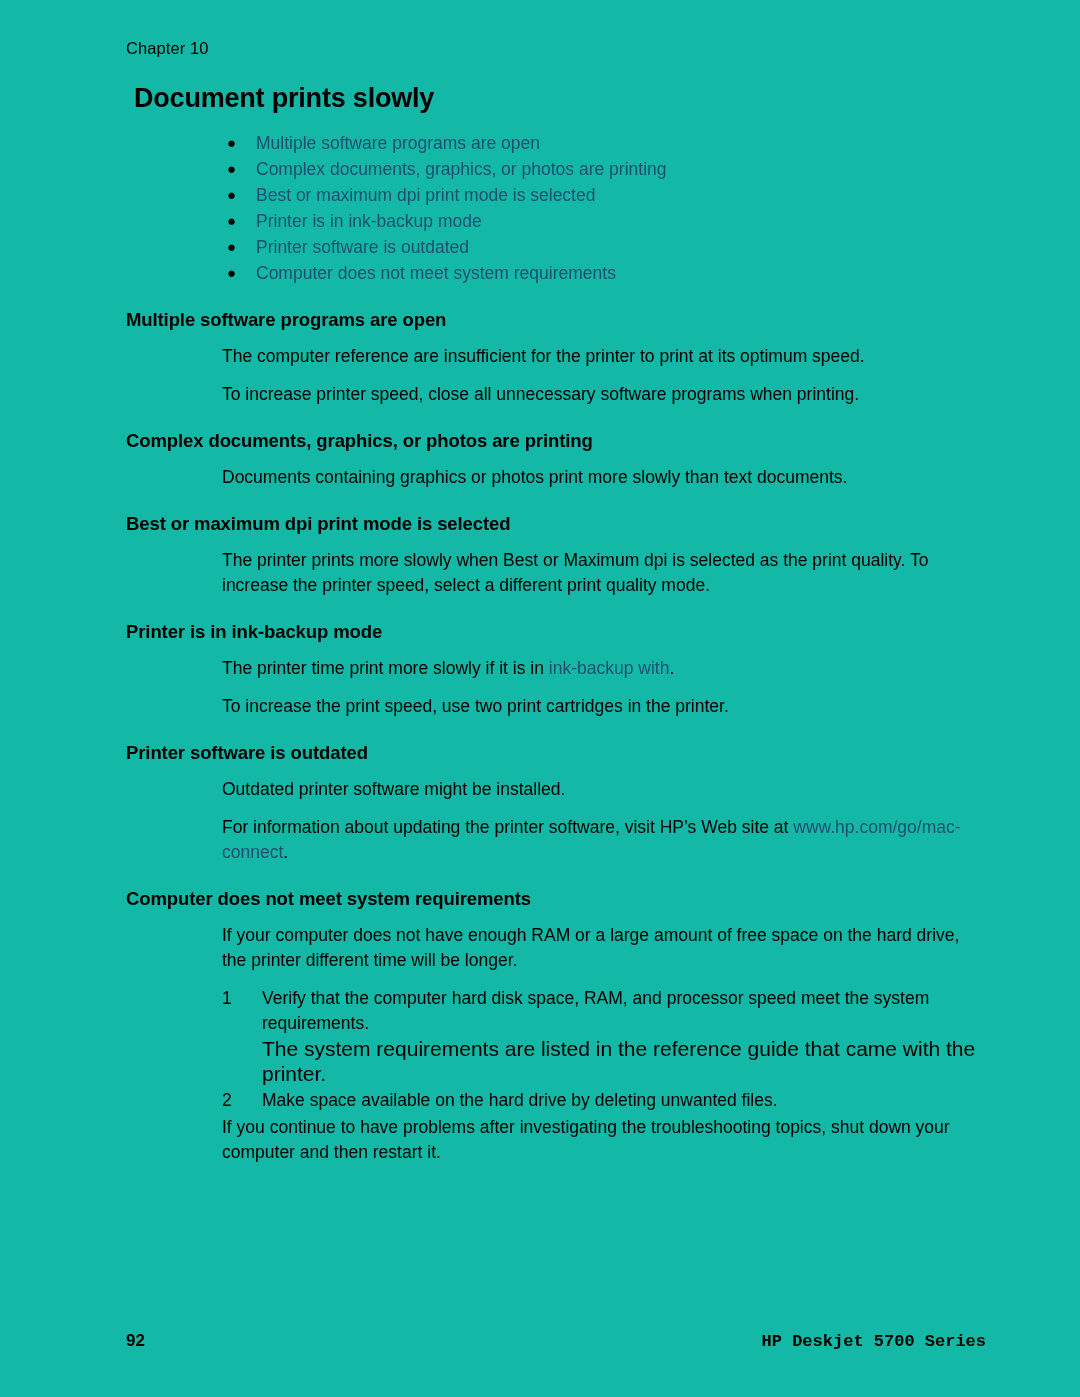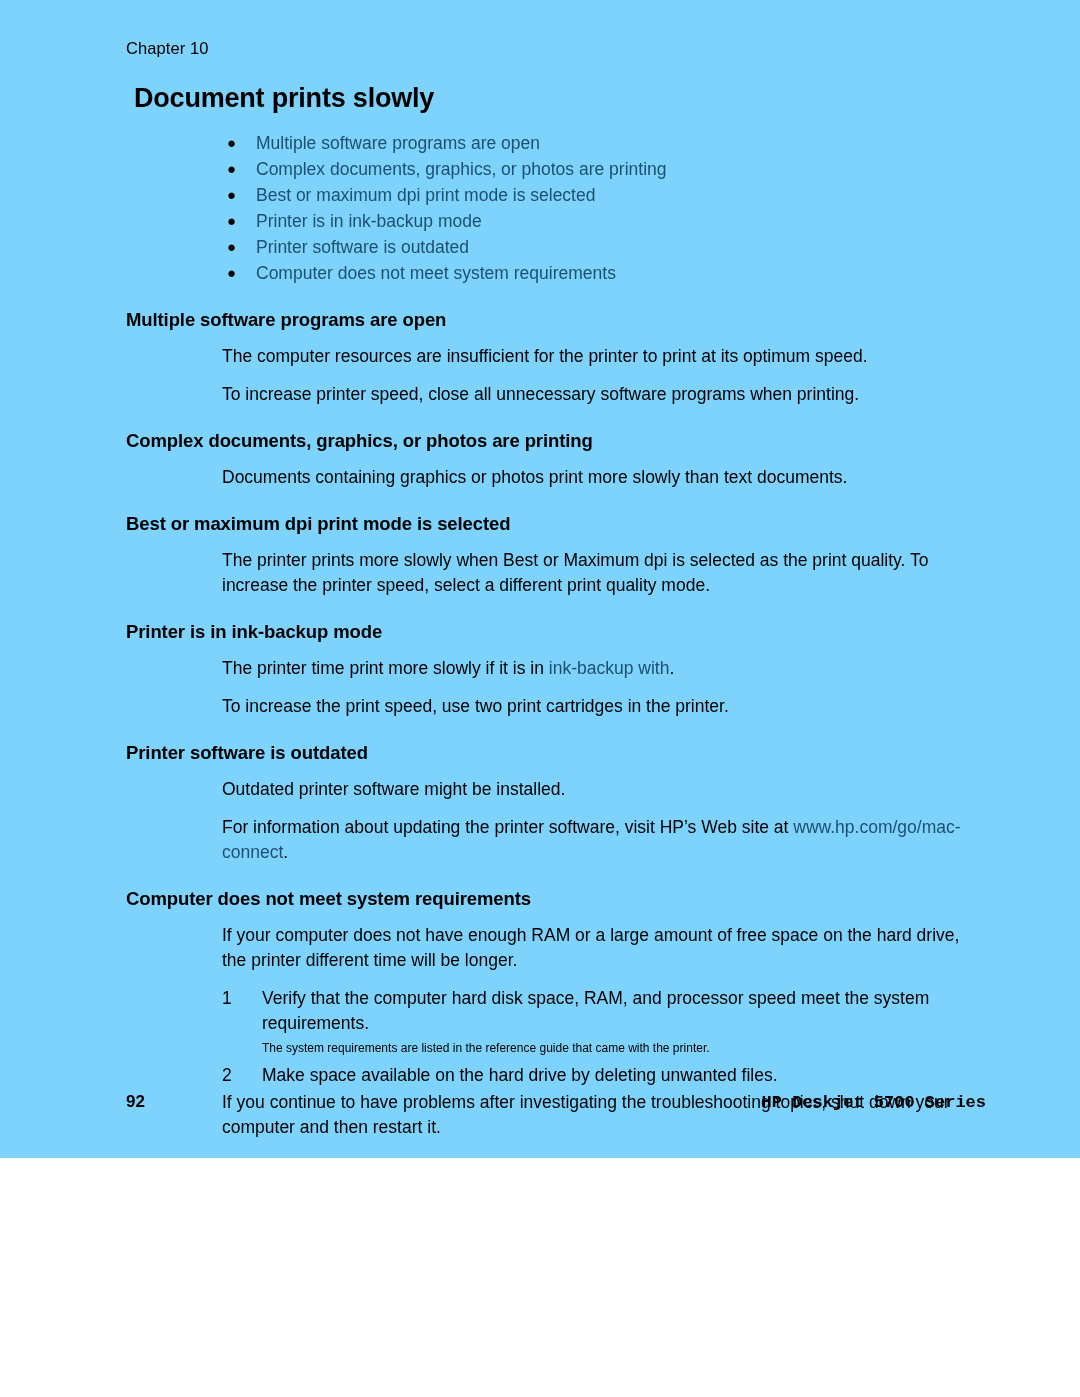--- a/index.html
+++ b/index.html
@@ -8,22 +8,22 @@
     background: #ffffff;
   }
   body {
     font-family: "Liberation Sans", sans-serif;
     color: #000000;
     -webkit-font-smoothing: antialiased;
   }
   .page {
     position: relative;
     width: 1080px;
-    height: 1158px;
-    background: #7dd3fc;
+    height: 1397px;
+    background: #14b8a6;
     overflow: hidden;
     box-sizing: border-box;
   }
 
   
   .running-header {
     position: absolute;
     left: 126px;
     top: 38px;
     font-size: 16.5px;
@@ -118,21 +118,21 @@
   }
   ol.steps > li .num {
     position: absolute;
     left: 96px;
     top: 0;
     font-size: 17.5px;
     line-height: 25px;
   }
   ol.steps > li .substep {
     display: block;
-    font-size: 12px;
+    font-size: 21px;
     line-height: 25px;
   }
 
   
   .footer {
     position: absolute;
     left: 126px;
     right: 94px;
     bottom: 46px;
     display: flex;
@@ -176,21 +176,21 @@
         <span class="bullet">●</span>
         <span class="ltext">Printer software is outdated</span>
       </li>
       <li>
         <span class="bullet">●</span>
         <span class="ltext">Computer does not meet system requirements</span>
       </li>
     </ul>
 
     <h2 class="section-heading first">Multiple software programs are open</h2>
-    <p class="body">The computer resources are insufficient for the printer to print at its optimum speed.</p>
+    <p class="body">The computer reference are insufficient for the printer to print at its optimum speed.</p>
     <p class="body">To increase printer speed, close all unnecessary software programs when printing.</p>
 
     <h2 class="section-heading">Complex documents, graphics, or photos are printing</h2>
     <p class="body">Documents containing graphics or photos print more slowly than text documents.</p>
 
     <h2 class="section-heading">Best or maximum dpi print mode is selected</h2>
     <p class="body">The printer prints more slowly when Best or Maximum dpi is selected as the print quality. To increase the printer speed, select a different print quality mode.</p>
 
     <h2 class="section-heading">Printer is in ink-backup mode</h2>
     <p class="body"><span>The printer time print more slowly if it is in </span><span class="inline-link">ink-backup with</span><span>.</span></p>

